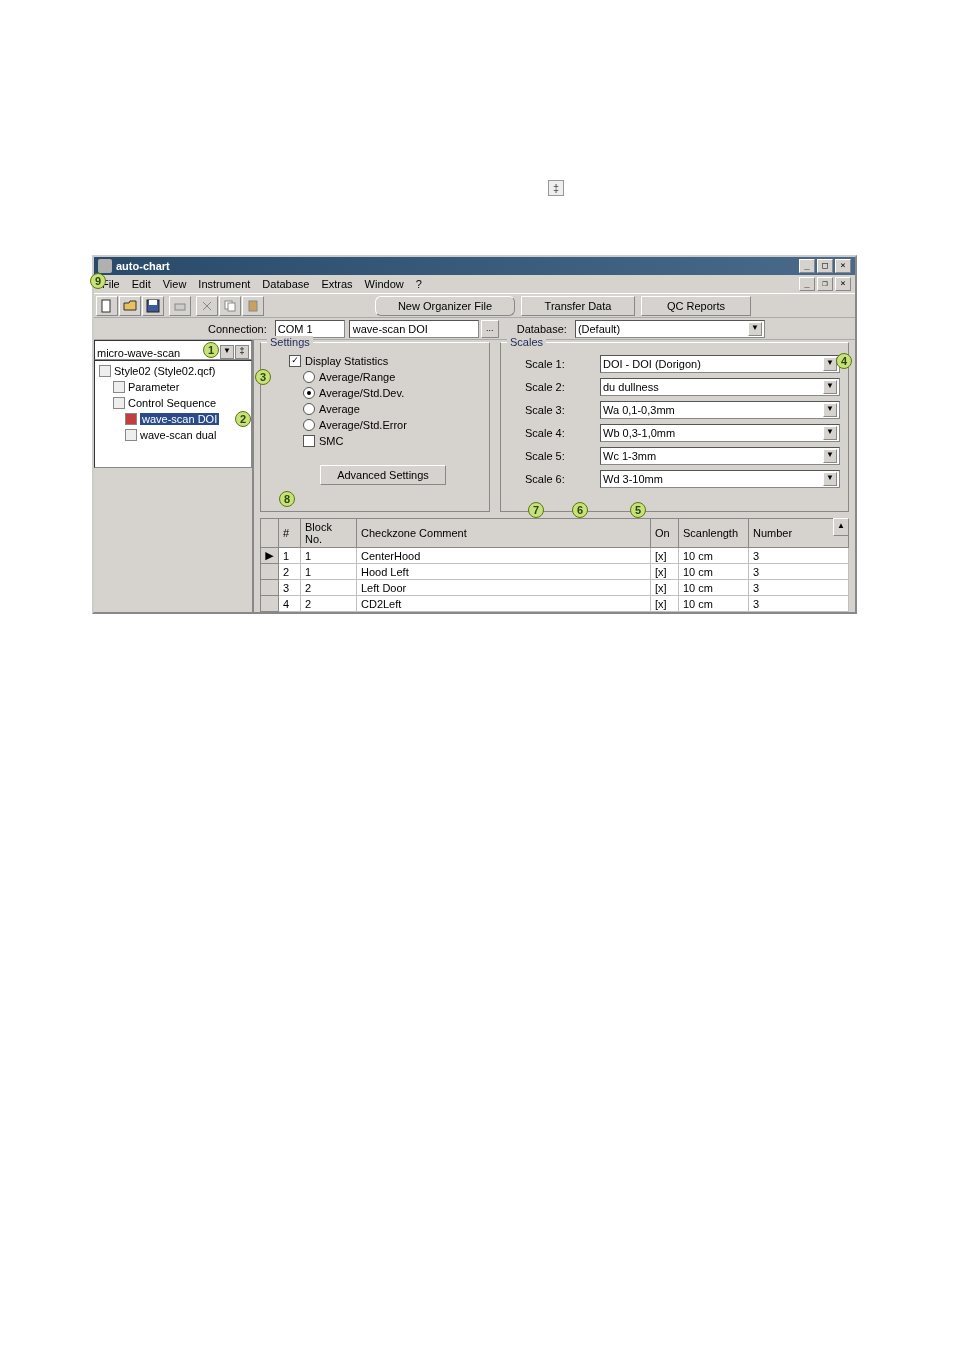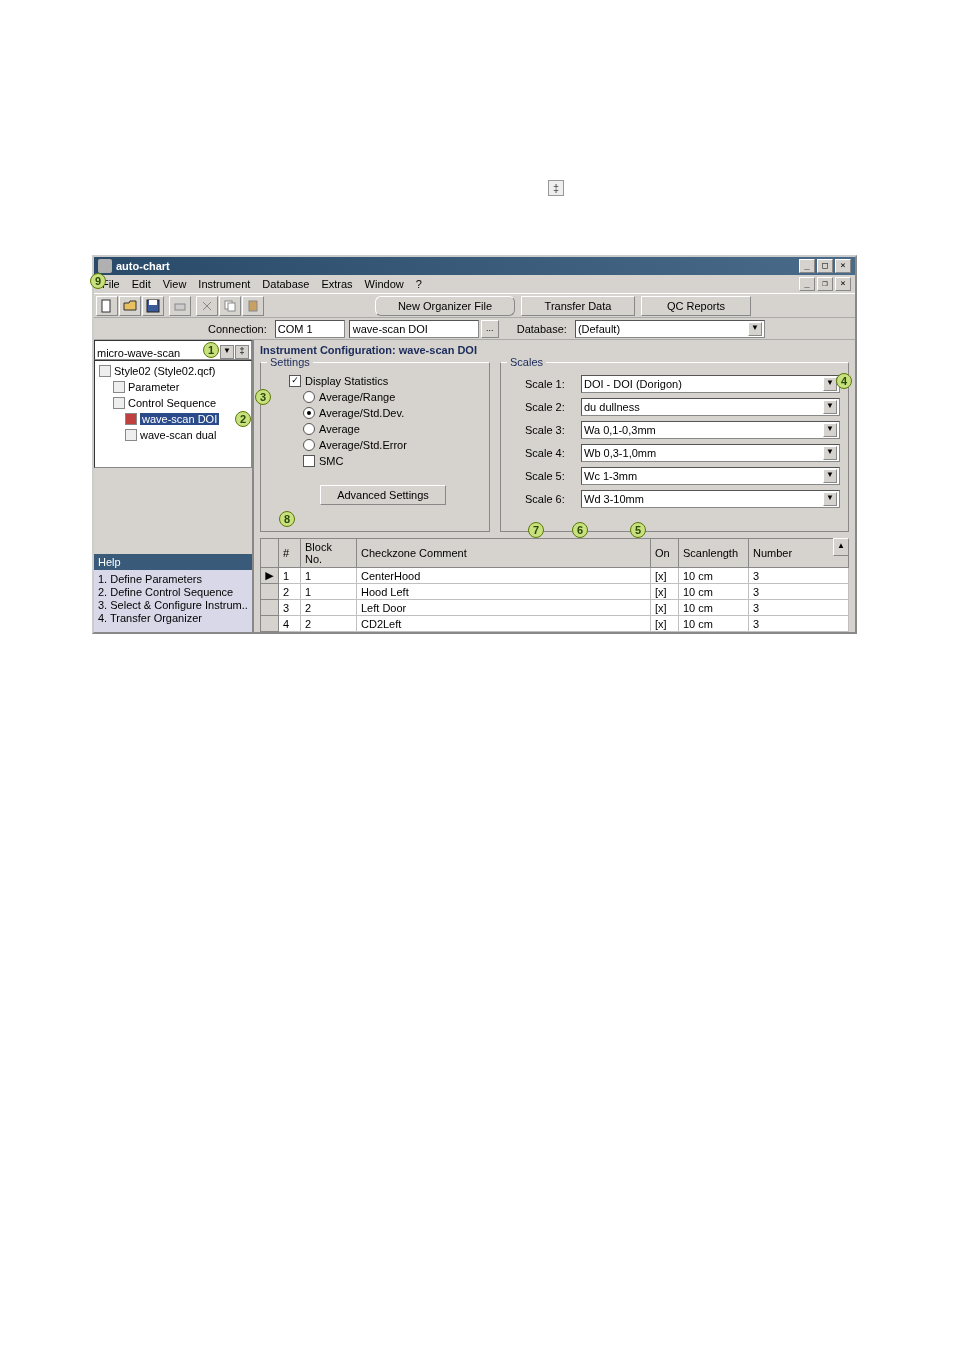--- a/index.html
+++ b/index.html
@@ -53,21 +53,21 @@
 .rad-row { margin-left: 18px; }
 .chk, .rad { width: 12px; height: 12px; background: #fff; border: 1px solid #555; margin-right: 4px; text-align: center; line-height: 9px; font-size: 9px; }
 .rad { border-radius: 50%; }
 .rad.sel::after { content: ""; display: block; width: 4px; height: 4px; background: #000; border-radius: 50%; margin: 3px auto; }
 .chk.sel::after { content: "✓"; color: #000; }
 .adv-btn-wrap { position: relative; margin-top: 16px; text-align: center; }
 .adv-btn { padding: 3px 16px; background: #d6d3ce; border: 1px solid #888; border-top-color: #fff; border-left-color: #fff; }
 .adv-btn-wrap .annot { position: absolute; right: 34px; bottom: -6px; width: 16px; height: 16px; background: #c8e080; border: 1px solid #5a7a00; border-radius: 50%; text-align: center; line-height: 14px; font-weight: bold; color: #2a4a00; }
 .scales-box { flex: 1; height: 170px; position: relative; }
 .scales-box .annot4 { position: absolute; right: -4px; top: 10px; width: 16px; height: 16px; background: #c8e080; border: 1px solid #5a7a00; border-radius: 50%; text-align: center; line-height: 14px; font-weight: bold; color: #2a4a00; z-index: 3; }
-.scale-row { display: flex; align-items: center; height: 22px; margin-bottom: 1px; }
+.scale-row { display: flex; align-items: center; height: 22px; margin-bottom: 1px; gap: 19px; }
 .scale-label { width: 56px; }
 .scale-combo { flex: 1; }
 .grid-wrap { position: relative; padding: 0 6px 0 6px; }
 .grid-annots { position: absolute; top: -16px; display: flex; width: 100%; }
 .grid-annots .annot { width: 16px; height: 16px; background: #c8e080; border: 1px solid #5a7a00; border-radius: 50%; text-align: center; line-height: 14px; font-weight: bold; color: #2a4a00; position: absolute; }
 .grid { border: 1px solid #888; background: #fff; width: 100%; border-collapse: collapse; }
 .grid th { background: #d6d3ce; border: 1px solid #888; padding: 2px 4px; font-weight: normal; text-align: left; height: 18px; }
 .grid td { border: 1px solid #c0c0c0; padding: 1px 4px; height: 16px; background: #fff; }
 .grid .rowhdr { background: #d6d3ce; width: 18px; text-align: center; border: 1px solid #888; }
 .grid .cursor { color: #000; }
@@ -196,33 +196,23 @@
           <div class="annot" style="right:-2px; top:0;">2</div>
         </div>
         <div class="tree-item indent2">
           <div class="tree-icon"></div>
           <span class="lbl">wave-scan dual</span>
         </div>
       </div>
 
       <div style="flex:1"></div>
 
-      <div class="help-pane">
-        <div class="help-header">Help</div>
-        <div class="help-body">
-          <div>1. Define Parameters</div>
-          <div>2. Define Control Sequence</div>
-          <div>3. Select &amp; Configure Instrum..</div>
-          <div>4. Transfer Organizer</div>
-        </div>
-      </div>
     </div>
 
     <div class="right-pane">
-      <div class="config-header">Instrument Configuration: wave-scan DOI</div>
 
       <div class="config-body">
 
         <div class="groupbox settings-box">
           <div class="legend">Settings</div>
           <div class="annot">3</div>
 
           <div class="chk-row">
             <div class="chk sel"></div>
             <span>Display Statistics</span>

